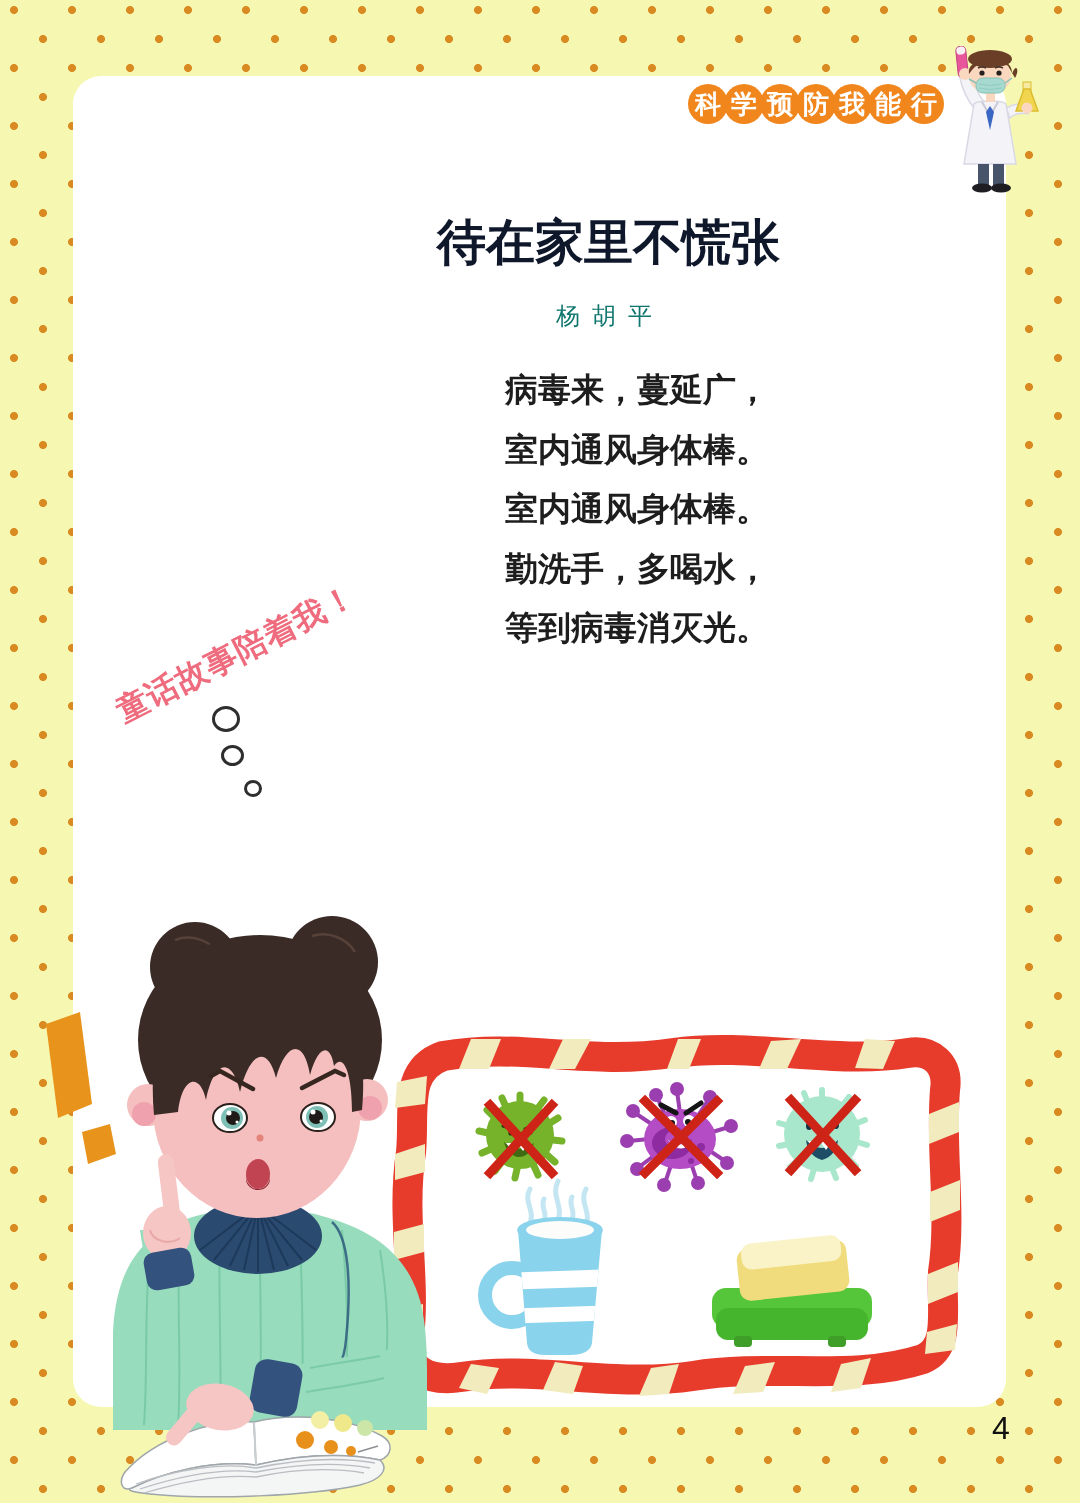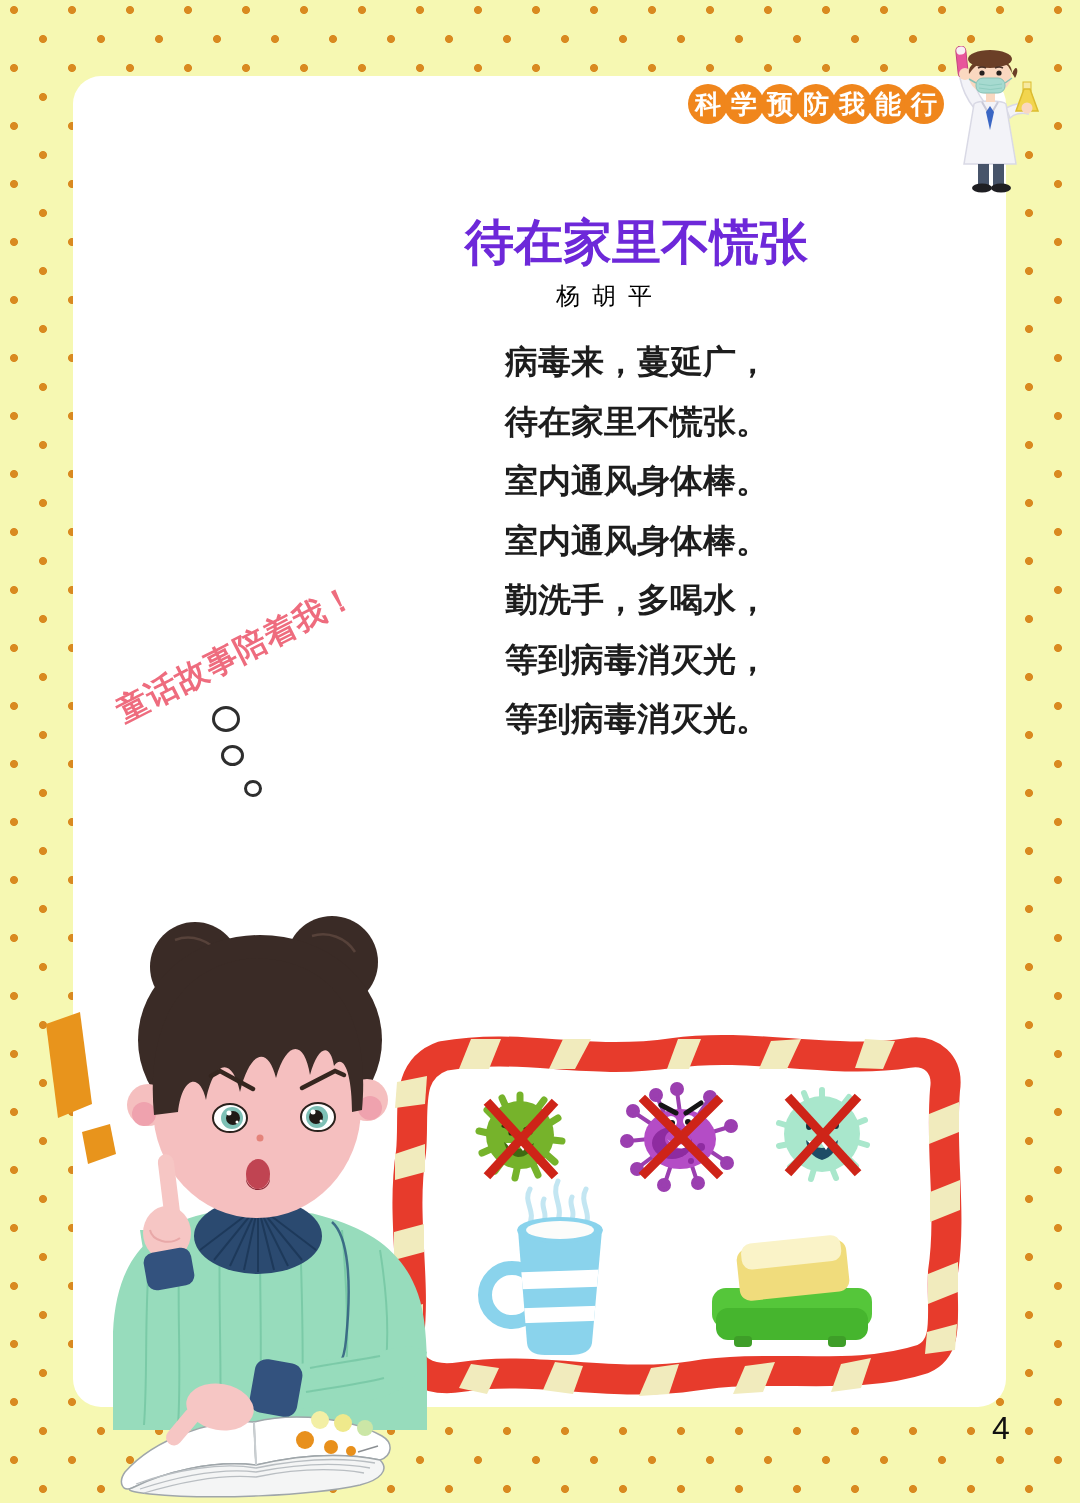--- a/index.html
+++ b/index.html
@@ -24,27 +24,27 @@
     width:40px;height:40px;border-radius:50%;
     background:#F0861C;color:#FFFFFF;
     display:flex;align-items:center;justify-content:center;
     font-size:26px;font-weight:bold;margin-left:-4px;
     font-family:"Liberation Sans",sans-serif;
   }
   .badge-circle:first-child{margin-left:0;}
   
   #poem-title{
     left:437px;top:210px;font-size:49px;font-weight:bold;
-    color:#6d28d9;letter-spacing:0px;white-space:nowrap;margin-left:28px;
+    color:#0f172a;letter-spacing:0px;white-space:nowrap;
   }
   #poem-author{
-    left:556px;top:280px;font-size:24px;color:#000000;
+    left:556px;top:300px;font-size:24px;color:#0f766e;
     letter-spacing:12px;white-space:nowrap;
   }
-  #poem-lines{left:505px;top:332px;}
+  #poem-lines{left:505px;top:360px;}
   .poem-line{
     font-size:33px;line-height:59.5px;color:#1D1D1D;
     font-weight:600;white-space:nowrap;
     font-family:"DejaVu Sans","Liberation Sans",sans-serif;
   }
   
   #thought-text{
     left:118px;top:692px;height:40px;
     font-size:32px;font-weight:bold;color:#EE6C7E;
     transform:rotate(-27deg);transform-origin:0 50%;
@@ -121,25 +121,23 @@
   <circle cx="61" cy="27" r="2.6" fill="#26211E"></circle>
   <rect x="38" y="32" width="29" height="15" rx="7" fill="#A6DAD0" stroke="#88C2B6" stroke-width="1"></rect>
   <path d="M 38 37 L 31 33 M 67 37 L 74 32" stroke="#88C2B6" stroke-width="1.5"></path>
   <path d="M 41 38 Q 52 41 64 38 M 41 42 Q 52 45 64 42" stroke="#8FCCC0" stroke-width="1" fill="none"></path>
 </svg>
 
 <div class="abs" id="poem-title">待在家里不慌张</div>
 <div class="abs" id="poem-author">杨胡平</div>
 <div class="abs" id="poem-lines">
   <div class="poem-line">病毒来，蔓延广，</div>
-  <div class="poem-line">待在家里不慌张。</div>
   <div class="poem-line">室内通风身体棒。</div>
   <div class="poem-line">室内通风身体棒。</div>
   <div class="poem-line">勤洗手，多喝水，</div>
-  <div class="poem-line">等到病毒消灭光，</div>
   <div class="poem-line">等到病毒消灭光。</div>
 </div>
 
 <div class="abs" id="thought-text">童话故事陪着我！</div>
 <div class="abs thought-dot" id="thought-dot-1"></div>
 <div class="abs thought-dot" id="thought-dot-2"></div>
 <div class="abs thought-dot" id="thought-dot-3"></div>
 
 <svg class="abs" style="left:36px;top:1008px;" width="90" height="170" viewBox="0 0 90 170">
   <polygon points="10,16 44,4 56,96 22,110" fill="#E8941C"></polygon>

